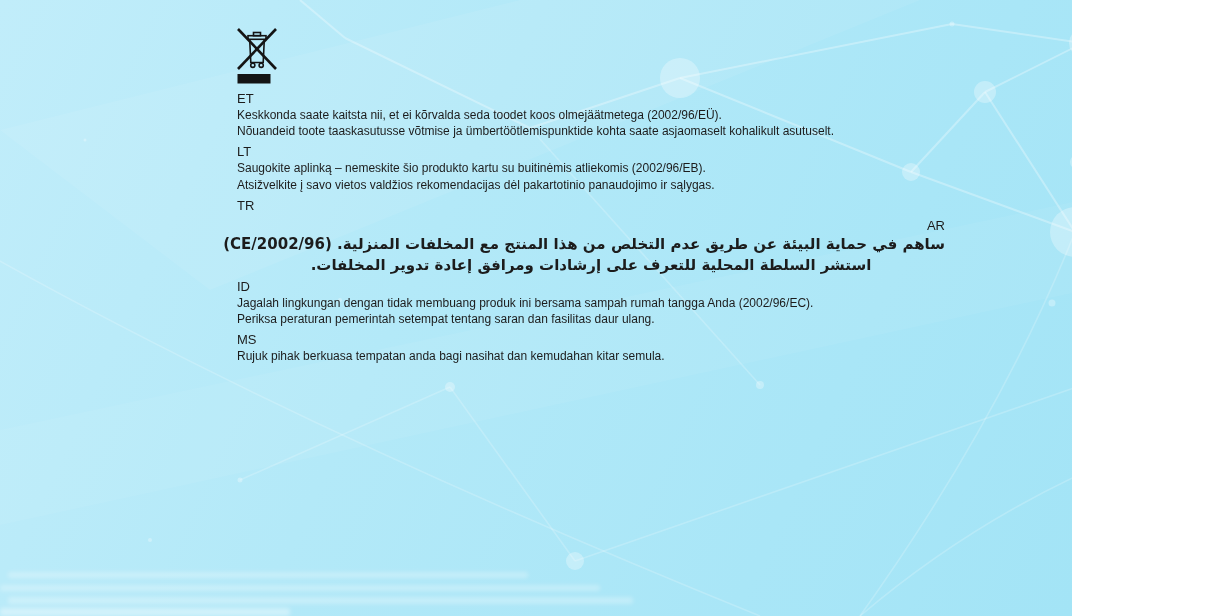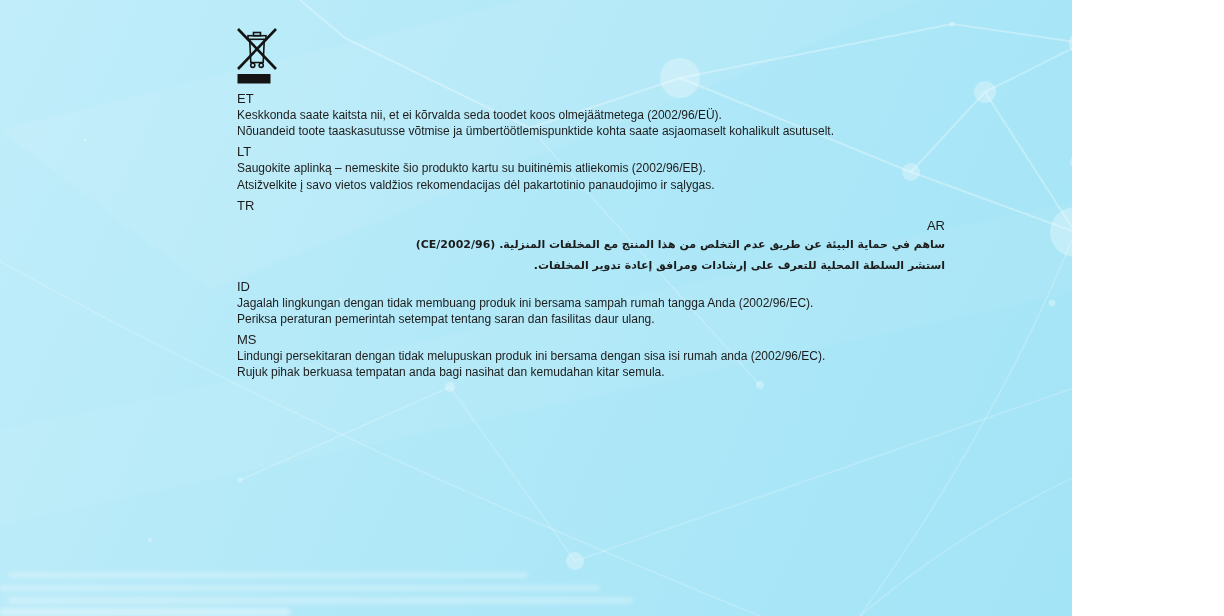--- a/index.html
+++ b/index.html
@@ -51,22 +51,23 @@
     white-space: nowrap;
   }
   .sec-rtl {
     text-align: right;
     margin-top: 4px;
     margin-bottom: 2px;
   }
   .sec-rtl .text-line {
     font-family: "DejaVu Sans", sans-serif;
     font-weight: bold;
-    font-size: 11px;
+    font-size: 15px;
     line-height: 21.5px;
+    text-align: center;
   }
   .ghost-row {
     position: absolute;
     background: rgba(255,255,255,0.28);
     filter: blur(2px);
     border-radius: 2px;
   }
 </style>
 </head>
 <body>
@@ -179,18 +180,17 @@
     </div>
 
     <div class="section">
       <div class="lang-label">ID</div>
       <div class="text-line">Jagalah lingkungan dengan tidak membuang produk ini bersama sampah rumah tangga Anda (2002/96/EC).</div>
       <div class="text-line">Periksa peraturan pemerintah setempat tentang saran dan fasilitas daur ulang.</div>
     </div>
 
     <div class="section">
       <div class="lang-label">MS</div>
-      <div class="text-line">Lindungi persekitaran dengan tidak melupuskan produk ini bersama dengan sisa isi rumah anda (2002/96/EC).</div>
       <div class="text-line">Rujuk pihak berkuasa tempatan anda bagi nasihat dan kemudahan kitar semula.</div>
     </div>
 
   </div>
 </div>
 
 </body></html>

